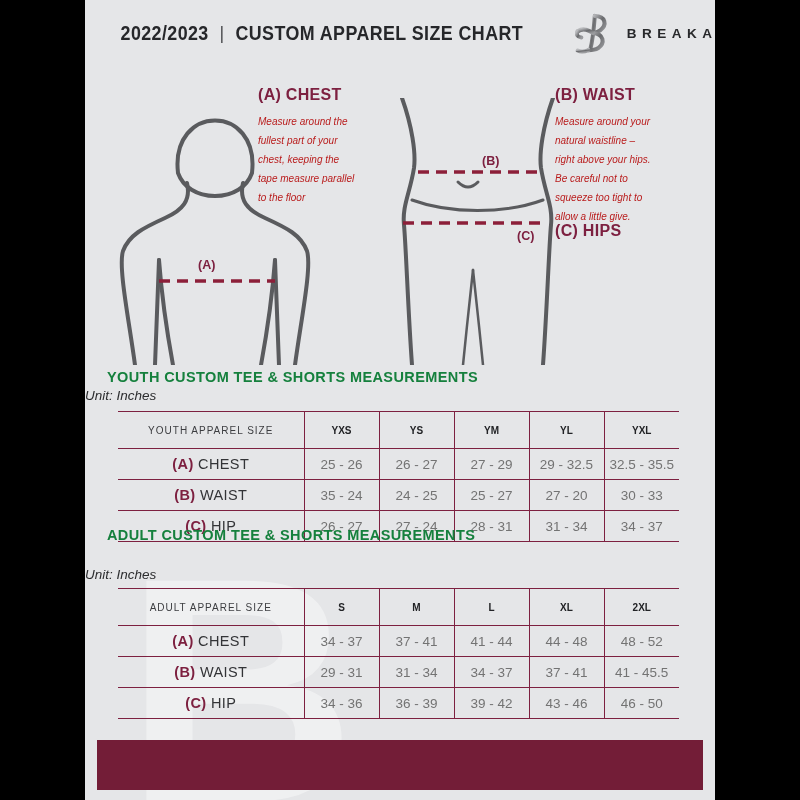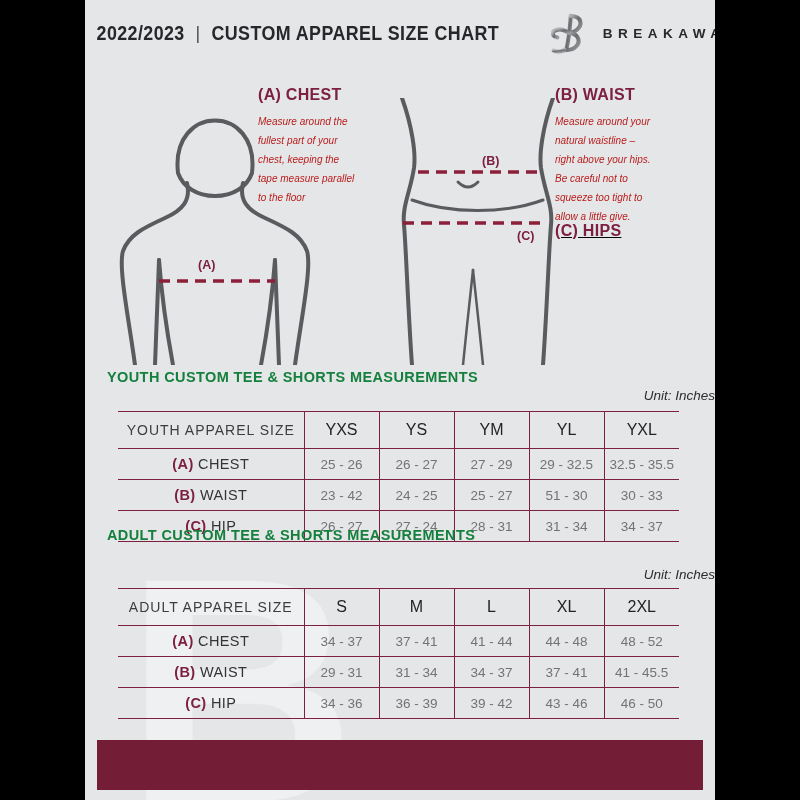--- a/index.html
+++ b/index.html
@@ -5,51 +5,51 @@
   html,body{margin:0;padding:0;background:#000;}
   .stage{position:relative;width:800px;height:800px;background:#000;overflow:hidden;
          font-family:"Liberation Sans",sans-serif;}
   .page{position:absolute;left:85px;top:0;width:630px;height:800px;background:#e5e6e8;overflow:hidden;}
   .watermark{position:absolute;left:40px;top:530px;font-size:320px;line-height:1;
              font-weight:700;color:#ffffff;opacity:.40;z-index:0;user-select:none;}
   .content{position:absolute;inset:0;z-index:1;}
 
   
   .header{position:absolute;left:0;top:0;width:100%;height:66px;display:flex;
-          align-items:center;justify-content:center;gap:16px;}
+          align-items:center;justify-content:space-between;gap:16px;}
   .hdr-title{display:flex;align-items:center;gap:11px;transform:scaleX(.85);
              font-weight:700;font-size:21px;color:#26272a;letter-spacing:.5px;white-space:nowrap;}
   .hdr-divider{font-weight:400;font-size:19px;color:#3a3b3e;padding:0 2px;}
   .brand{font-weight:700;font-size:13.5px;letter-spacing:5.5px;color:#28292b;white-space:nowrap;}
 
   
   .fig-label{position:absolute;font-weight:700;font-size:12.5px;color:#7d2040;z-index:3;}
   .guide-block{position:absolute;z-index:2;}
   .guide-heading{font-weight:700;font-size:16px;color:#7d2040;letter-spacing:.3px;margin:0 0 8px 0;}
   .guide-body{font-style:italic;font-size:10px;line-height:19px;color:#b91c1c;white-space:pre-line;margin:0;}
 
   
   .tbl-title{position:absolute;left:0;width:100%;font-weight:700;
              font-size:14.5px;letter-spacing:.4px;color:#15803d;padding-left:22px;}
-  .tbl-unit{position:absolute;left:0;width:100%;text-align:right;font-style:italic;
+  .tbl-unit{position:absolute;left:0;width:100%;text-align:left;font-style:italic;
             font-size:13.5px;color:#2b2c2e;}
   table.size-table{position:absolute;left:33px;border-collapse:collapse;table-layout:fixed;
                    width:561px;background:transparent;}
   table.size-table col.lbl{width:186px;}
   table.size-table col.sz{width:75px;}
   table.size-table th,table.size-table td{
       border-top:1.5px solid #7d2040;border-bottom:1.5px solid #7d2040;
       border-left:1.5px solid #7d2040;border-right:none;
       padding:0;text-align:center;vertical-align:middle;}
   table.size-table th:first-child,table.size-table td:first-child{border-left:none;}
   table.size-table thead th{height:36px;}
   table.size-table tbody td{height:30px;}
-  .size-col-label{font-weight:400;font-size:14px;letter-spacing:1px;color:#3c3d40;
+  .size-col-label{font-weight:400;font-size:10px;letter-spacing:1px;color:#3c3d40;
                   text-align:left;padding-left:17px;}
-  .size-head{font-weight:400;font-size:16px;color:#222326;}
+  .size-head{font-weight:700;font-size:10px;color:#222326;}
   .row-label{text-align:left;padding-left:17px;font-size:14.5px;color:#333437;letter-spacing:.4px;}
   .row-label .pfx{font-weight:700;color:#7d2040;}
   td.val{font-size:13.5px;color:#737373;}
 
   .footer-bar{position:absolute;left:12px;top:740px;width:606px;height:50px;
               background:#731d37;z-index:2;}
   svg{display:block;}
 </style>
 </head>
 <body>
@@ -128,21 +128,21 @@
       </div>
       <div class="guide-block" style="left:470px;top:86px;width:150px;">
         <p class="guide-heading">(B) WAIST</p>
         <p class="guide-body">Measure around your
 natural waistline –
 right above your hips.
 Be careful not to
 squeeze too tight to
 allow a little give.</p>
       </div>
-      <div class="guide-block" style="left:470px;top:222px;width:155px;text-decoration:underline;">
+      <div class="guide-block" style="left:470px;top:222px;width:155px;">
         <p class="guide-heading">(C) HIPS</p>
       </div>
 
       <div class="tbl-title" style="top:369px;">YOUTH CUSTOM TEE &amp; SHORTS MEASUREMENTS</div>
       <div class="tbl-unit" style="top:388px;">Unit: Inches</div>
       <table class="size-table" style="top:411px;">
           <colgroup>
             <col class="lbl">
             <col class="sz">
             <col class="sz">
@@ -164,24 +164,24 @@
             <tr>
               <td class="row-label"><span class="pfx">(A) </span>CHEST</td>
               <td class="val">25 - 26</td>
               <td class="val">26 - 27</td>
               <td class="val">27 - 29</td>
               <td class="val">29 - 32.5</td>
               <td class="val">32.5 - 35.5</td>
             </tr>
             <tr>
               <td class="row-label"><span class="pfx">(B) </span>WAIST</td>
-              <td class="val">23 - 42</td>
+              <td class="val">35 - 24</td>
               <td class="val">24 - 25</td>
               <td class="val">25 - 27</td>
-              <td class="val">51 - 30</td>
+              <td class="val">27 - 20</td>
               <td class="val">30 - 33</td>
             </tr>
             <tr>
               <td class="row-label"><span class="pfx">(C) </span>HIP</td>
               <td class="val">26 - 27</td>
               <td class="val">27 - 24</td>
               <td class="val">28 - 31</td>
               <td class="val">31 - 34</td>
               <td class="val">34 - 37</td>
             </tr>

